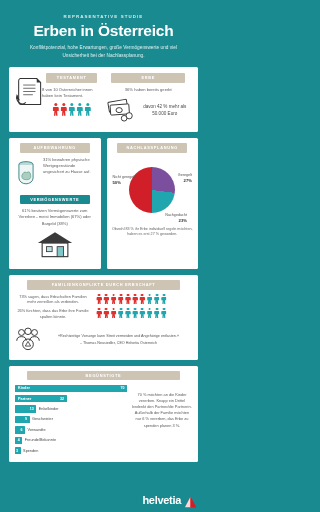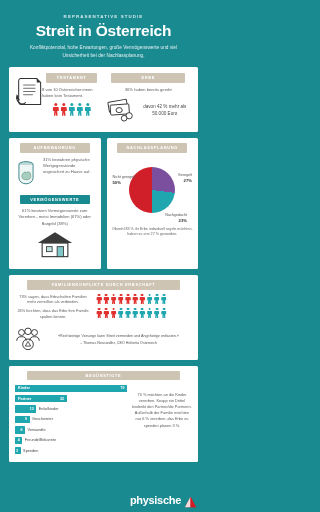--- a/index.html
+++ b/index.html
@@ -145,21 +145,21 @@
   .logo-text { font-size: 11px; font-weight: bold; color: #ffffff; letter-spacing: -0.3px; }
   .logo-mark { width: 13px; height: 12px; position: relative; }
 </style>
 </head>
 <body>
 
 <div id="root">
 
   <div class="header">
     <div class="eyebrow">REPRÄSENTATIVE STUDIE</div>
-    <div class="title">Streit in Österreich</div>
+    <div class="title">Erben in Österreich</div>
     <div class="subtitle">Konfliktpotenzial, hohe Erwartungen, große Vermögenswerte und viel Unsicherheit bei der Nachlassplanung.</div>
   </div>
 
   <div class="card c1">
     <div class="col left">
       <div class="scroll-ico">
         <svg viewBox="0 0 40 48" width="26" height="31">
           <path d="M6 4 h26 l6 6 v34 h-30 a4 4 0 0 1 -4 -4 v-32 a4 4 0 0 1 2 -4 z" fill="#fff" stroke="#333" stroke-width="1.6"></path>
           <path d="M32 4 l6 6 h-6 z" fill="#333"></path>
           <g stroke="#555" stroke-width="1.3">
@@ -427,21 +427,21 @@
             <span class="inval">3</span>
           </div>
           <span class="outlabel">Spenden</span>
         </div>
       </div>
       <div class="side">70 % möchten an die Kinder vererben. Knapp ein Drittel bedenkt den Partner/die Partnerin. Außerhalb der Familie möchten nur 6 % vererben, das Erbe zu spenden planen 3 %.</div>
     </div>
   </div>
 
   <div class="footer">
-    <div class="logo-text">physische</div>
+    <div class="logo-text">helvetia</div>
     <div class="logo-mark">
       <svg viewBox="0 0 30 28" width="13" height="12">
         <path d="M15 2 L28 26 H2 Z" fill="#d01f28"></path>
         <path d="M15 2 L15 26 H2 Z" fill="#ffffff" opacity="0.85"></path>
         <path d="M15 2 L28 26 H15 Z" fill="#d01f28"></path>
       </svg>
     </div>
   </div>
 
 </div>

